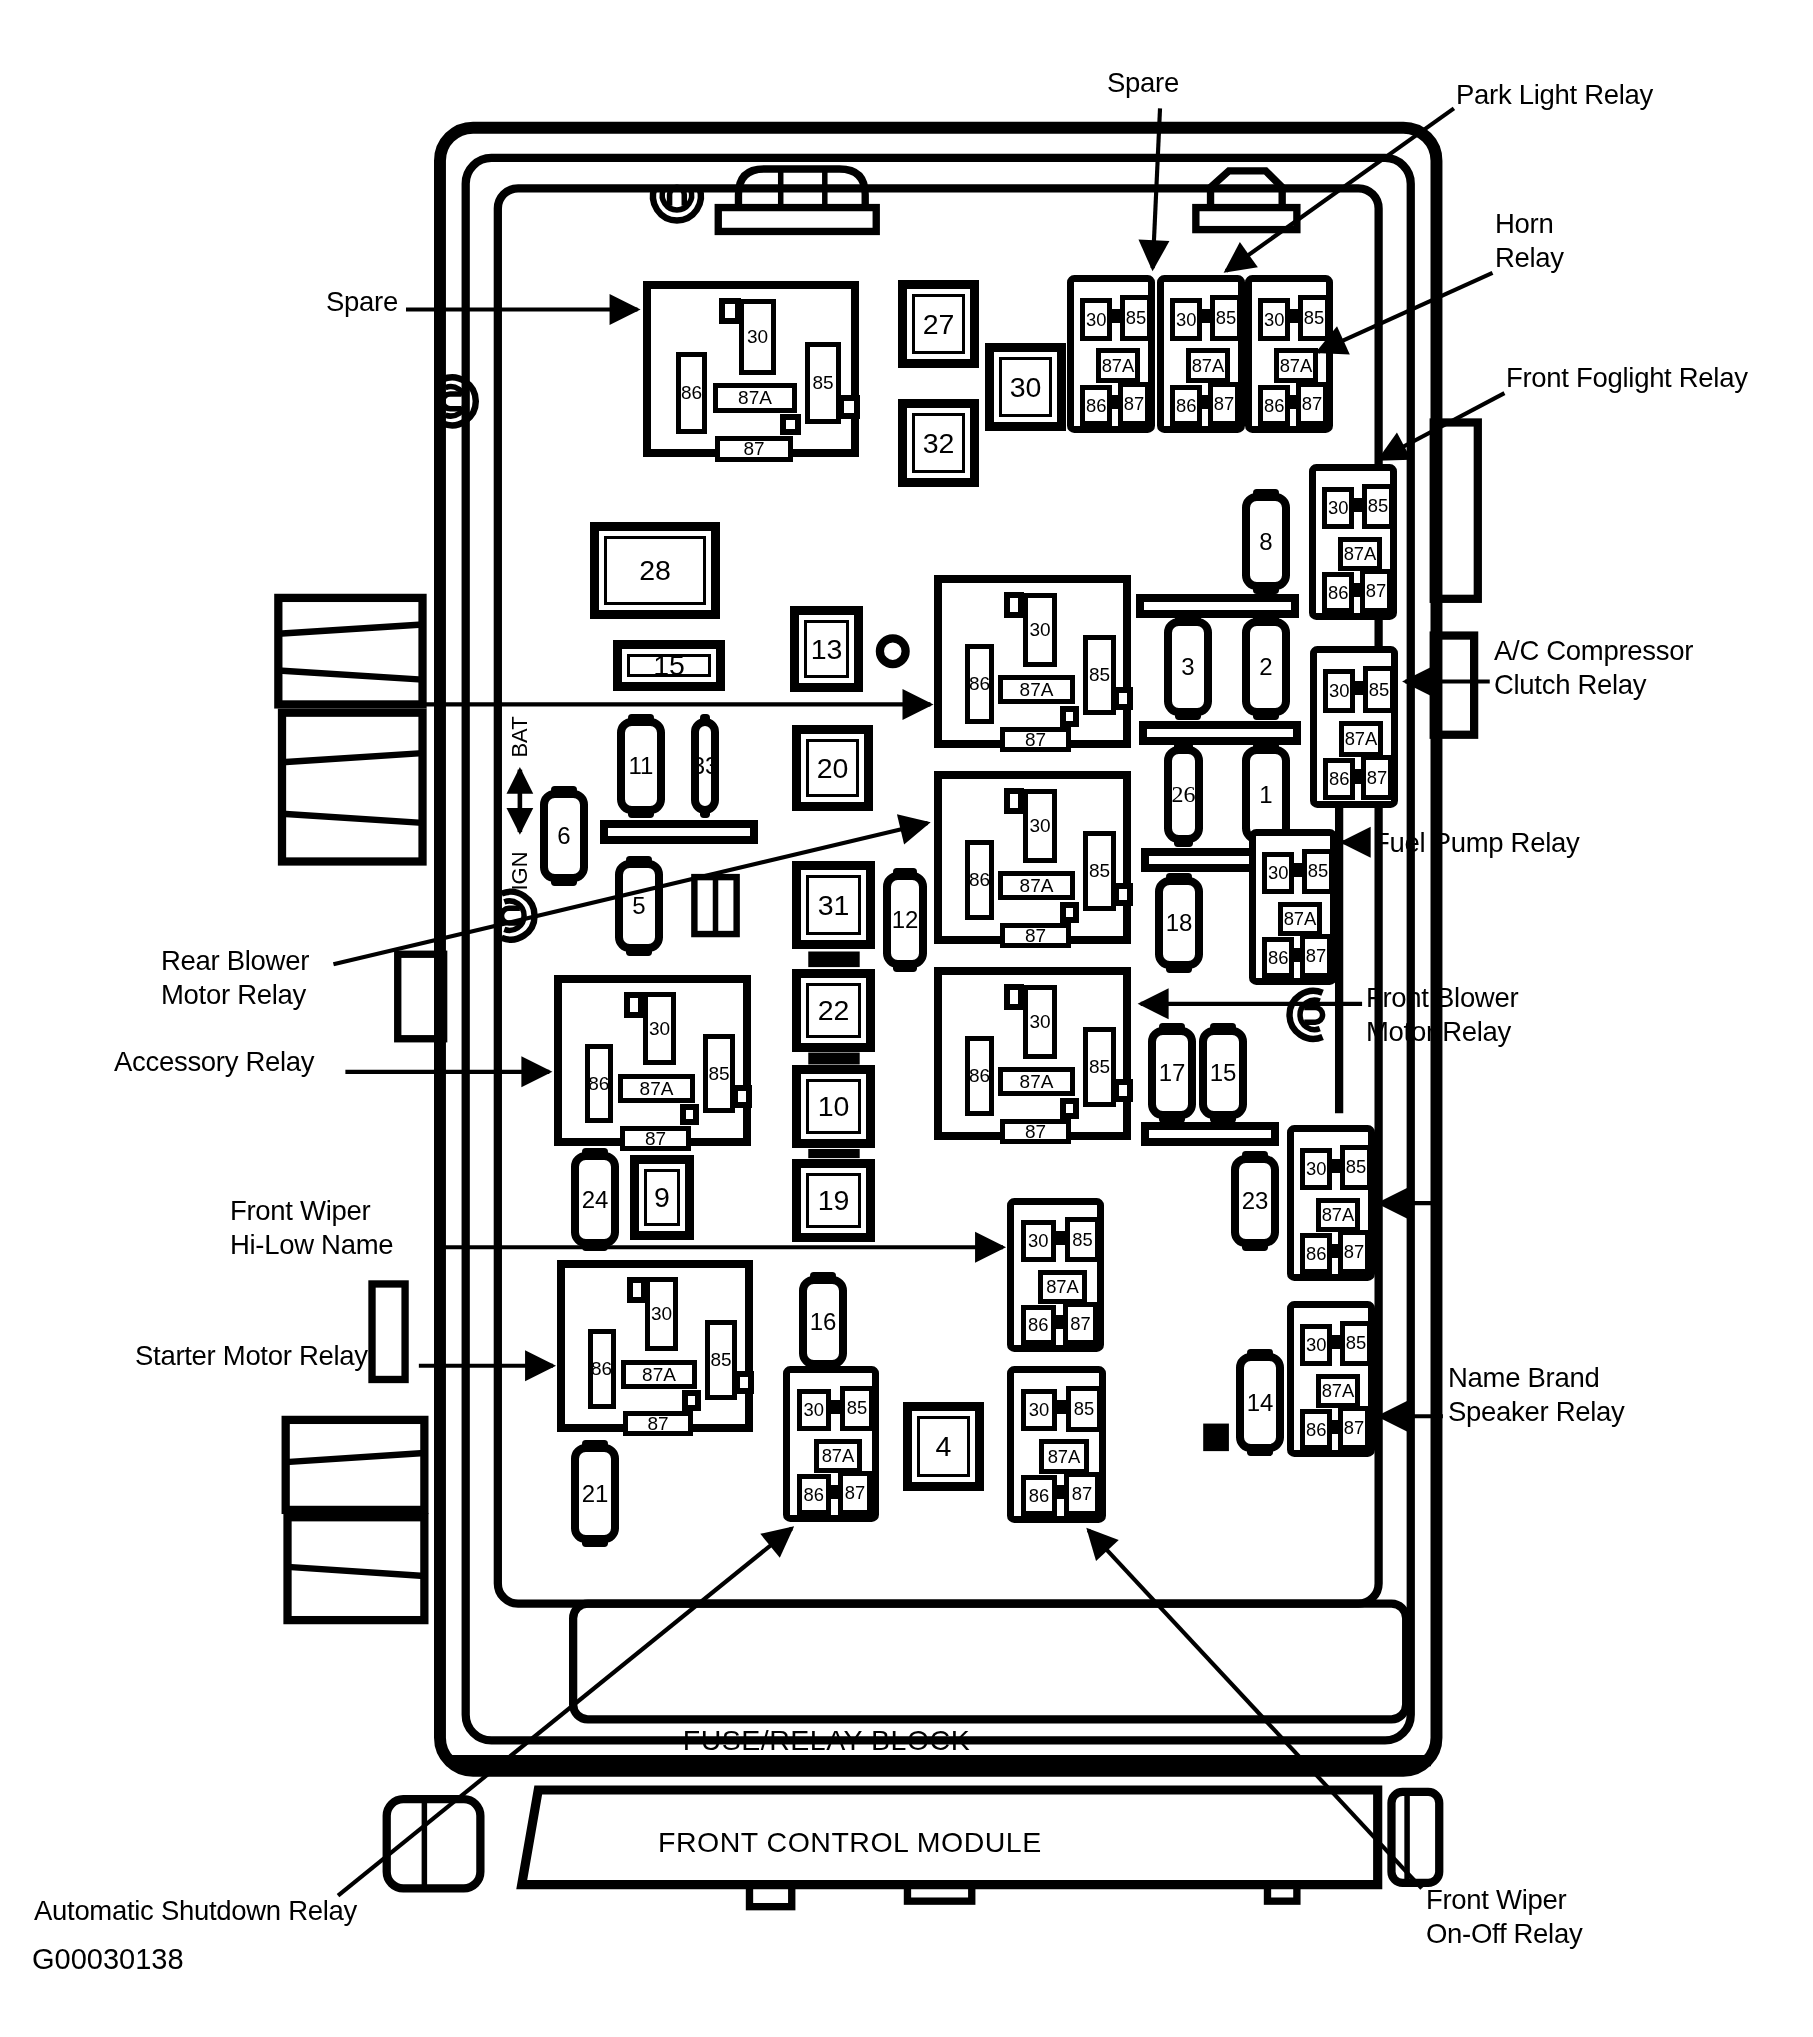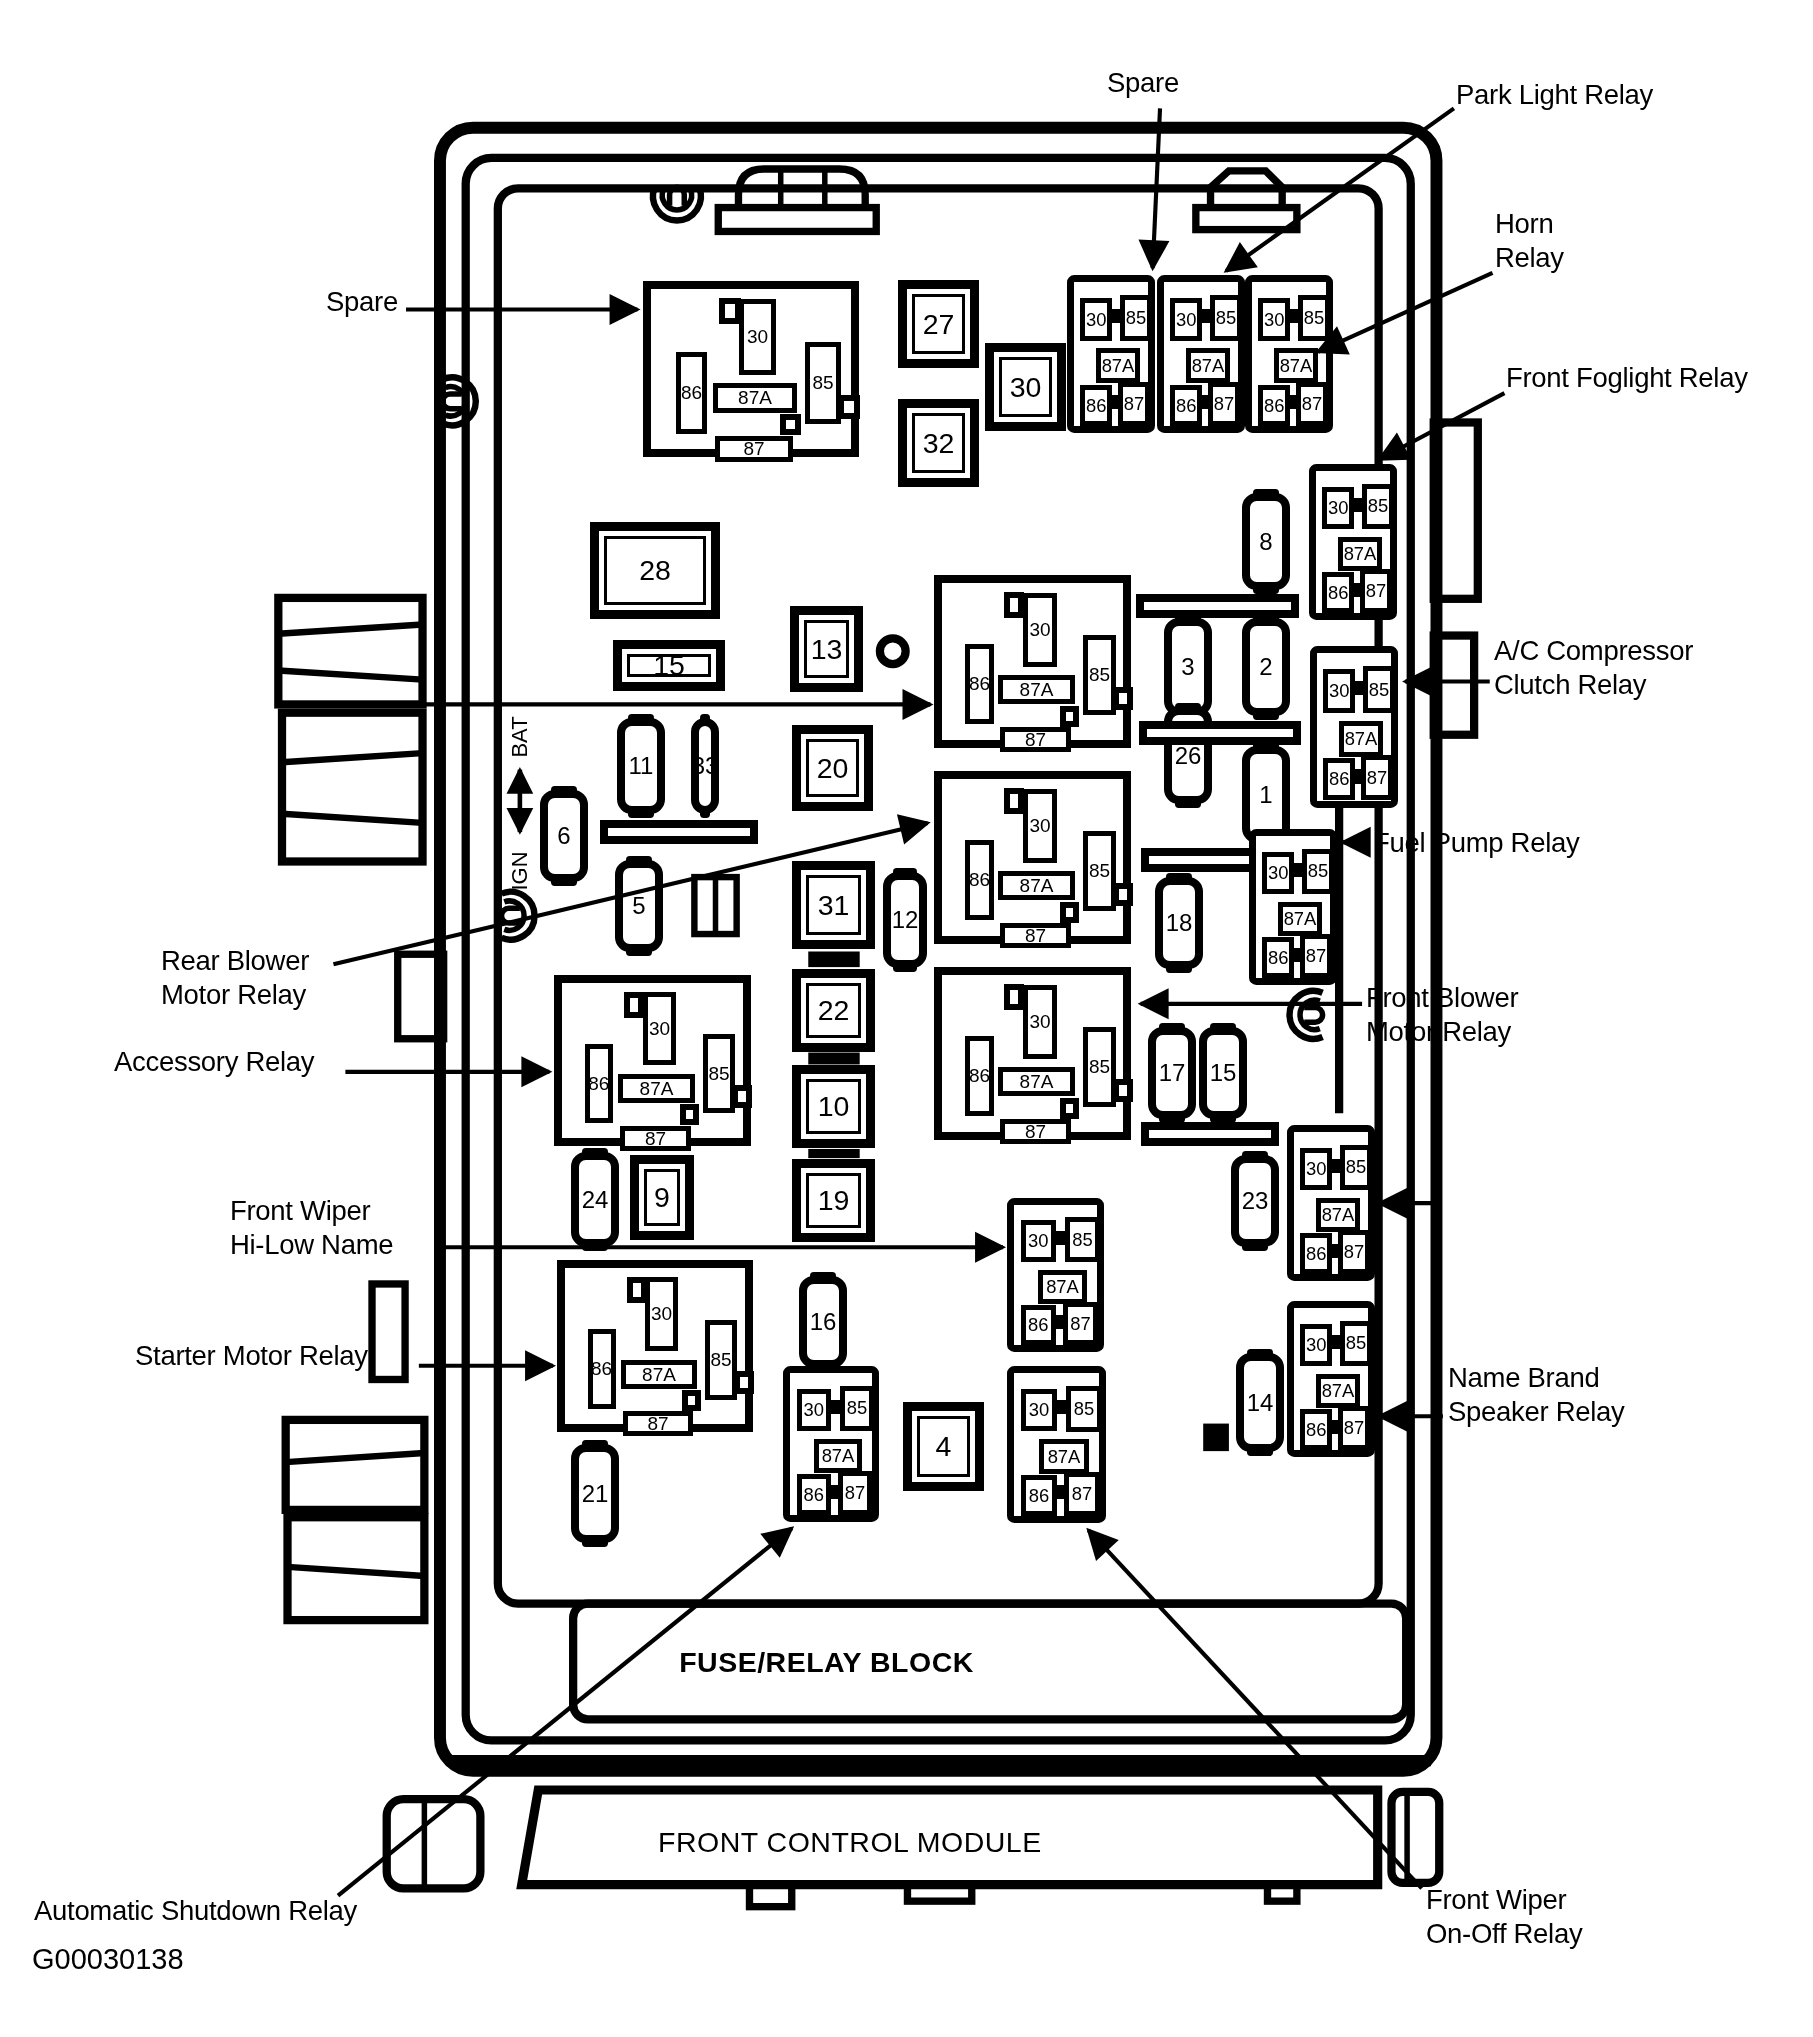--- a/index.html
+++ b/index.html
@@ -211,21 +211,21 @@
       <div class="fm" style="left: 1164px; top: 618px; width: 48px; height: 98px; position: absolute;">
         <div class="clip clip-t"></div>
         <div class="clip clip-b"></div>
         <span class="num">3</span>
       </div>
       <div class="fm" style="left: 1242px; top: 618px; width: 48px; height: 98px; position: absolute;">
         <div class="clip clip-t"></div>
         <div class="clip clip-b"></div>
         <span class="num">2</span>
       </div>
-      <div class="fm" style="left: 1164px; top: 707px; width: 48px; height: 97px; position: absolute;">
+      <div class="fm" style="left: 1164px; top: 746px; width: 39px; height: 97px; position: absolute; font-family: Liberation Serif, serif;">
         <div class="clip clip-t"></div>
         <div class="clip clip-b"></div>
         <span class="num">26</span>
       </div>
       <div class="fm" style="left: 1242px; top: 746px; width: 48px; height: 97px; position: absolute;">
         <div class="clip clip-t"></div>
         <div class="clip clip-b"></div>
         <span class="num">1</span>
       </div>
       <div class="fm" style="left: 1155px; top: 877px; width: 48px; height: 92px; position: absolute;">
@@ -679,19 +679,19 @@
       <line x1="1548" y1="2056" x2="1185" y2="1666" stroke="#000" stroke-width="4.5" marker-end="url(#arr)"></line>
       <line x1="368" y1="2064" x2="862" y2="1664" stroke="#000" stroke-width="4.5" marker-end="url(#arr)"></line>
       <line x1="442" y1="337" x2="694" y2="337" stroke="#000" stroke-width="4.5" marker-end="url(#arr)"></line>
       <line x1="448" y1="767" x2="1013" y2="767" stroke="#000" stroke-width="4.5" marker-end="url(#arr)"></line>
       <line x1="363" y1="1050" x2="1010" y2="896" stroke="#000" stroke-width="4.5" marker-end="url(#arr)"></line>
       <line x1="376" y1="1167" x2="598" y2="1167" stroke="#000" stroke-width="4.5" marker-end="url(#arr)"></line>
       <line x1="484" y1="1358" x2="1092" y2="1358" stroke="#000" stroke-width="4.5" marker-end="url(#arr)"></line>
       <line x1="456" y1="1487" x2="602" y2="1487" stroke="#000" stroke-width="4.5" marker-end="url(#arr)"></line>
     </svg>
 
-  <div class="blocklabel" style="left:606px;top:1646px;width:441px;text-align:center;position:absolute;font-weight:bold;">FUSE/RELAY BLOCK</div>
+  <div class="blocklabel" style="left:606px;top:1724px;width:441px;text-align:center;position:absolute;">FUSE/RELAY BLOCK</div>
   <div class="blocklabel" style="left:658px;top:1826px;position:absolute;">FRONT CONTROL MODULE</div>
   <div class="figcode" style="left:32px;top:1943px;">G00030138</div>
   <div class="vlabel" style="left:497px;top:724px;width:46px;text-align:center;">BAT</div>
   <div class="vlabel" style="left:497px;top:858px;width:46px;text-align:center;">IGN</div>
 </div>
 
 
 </body></html>

